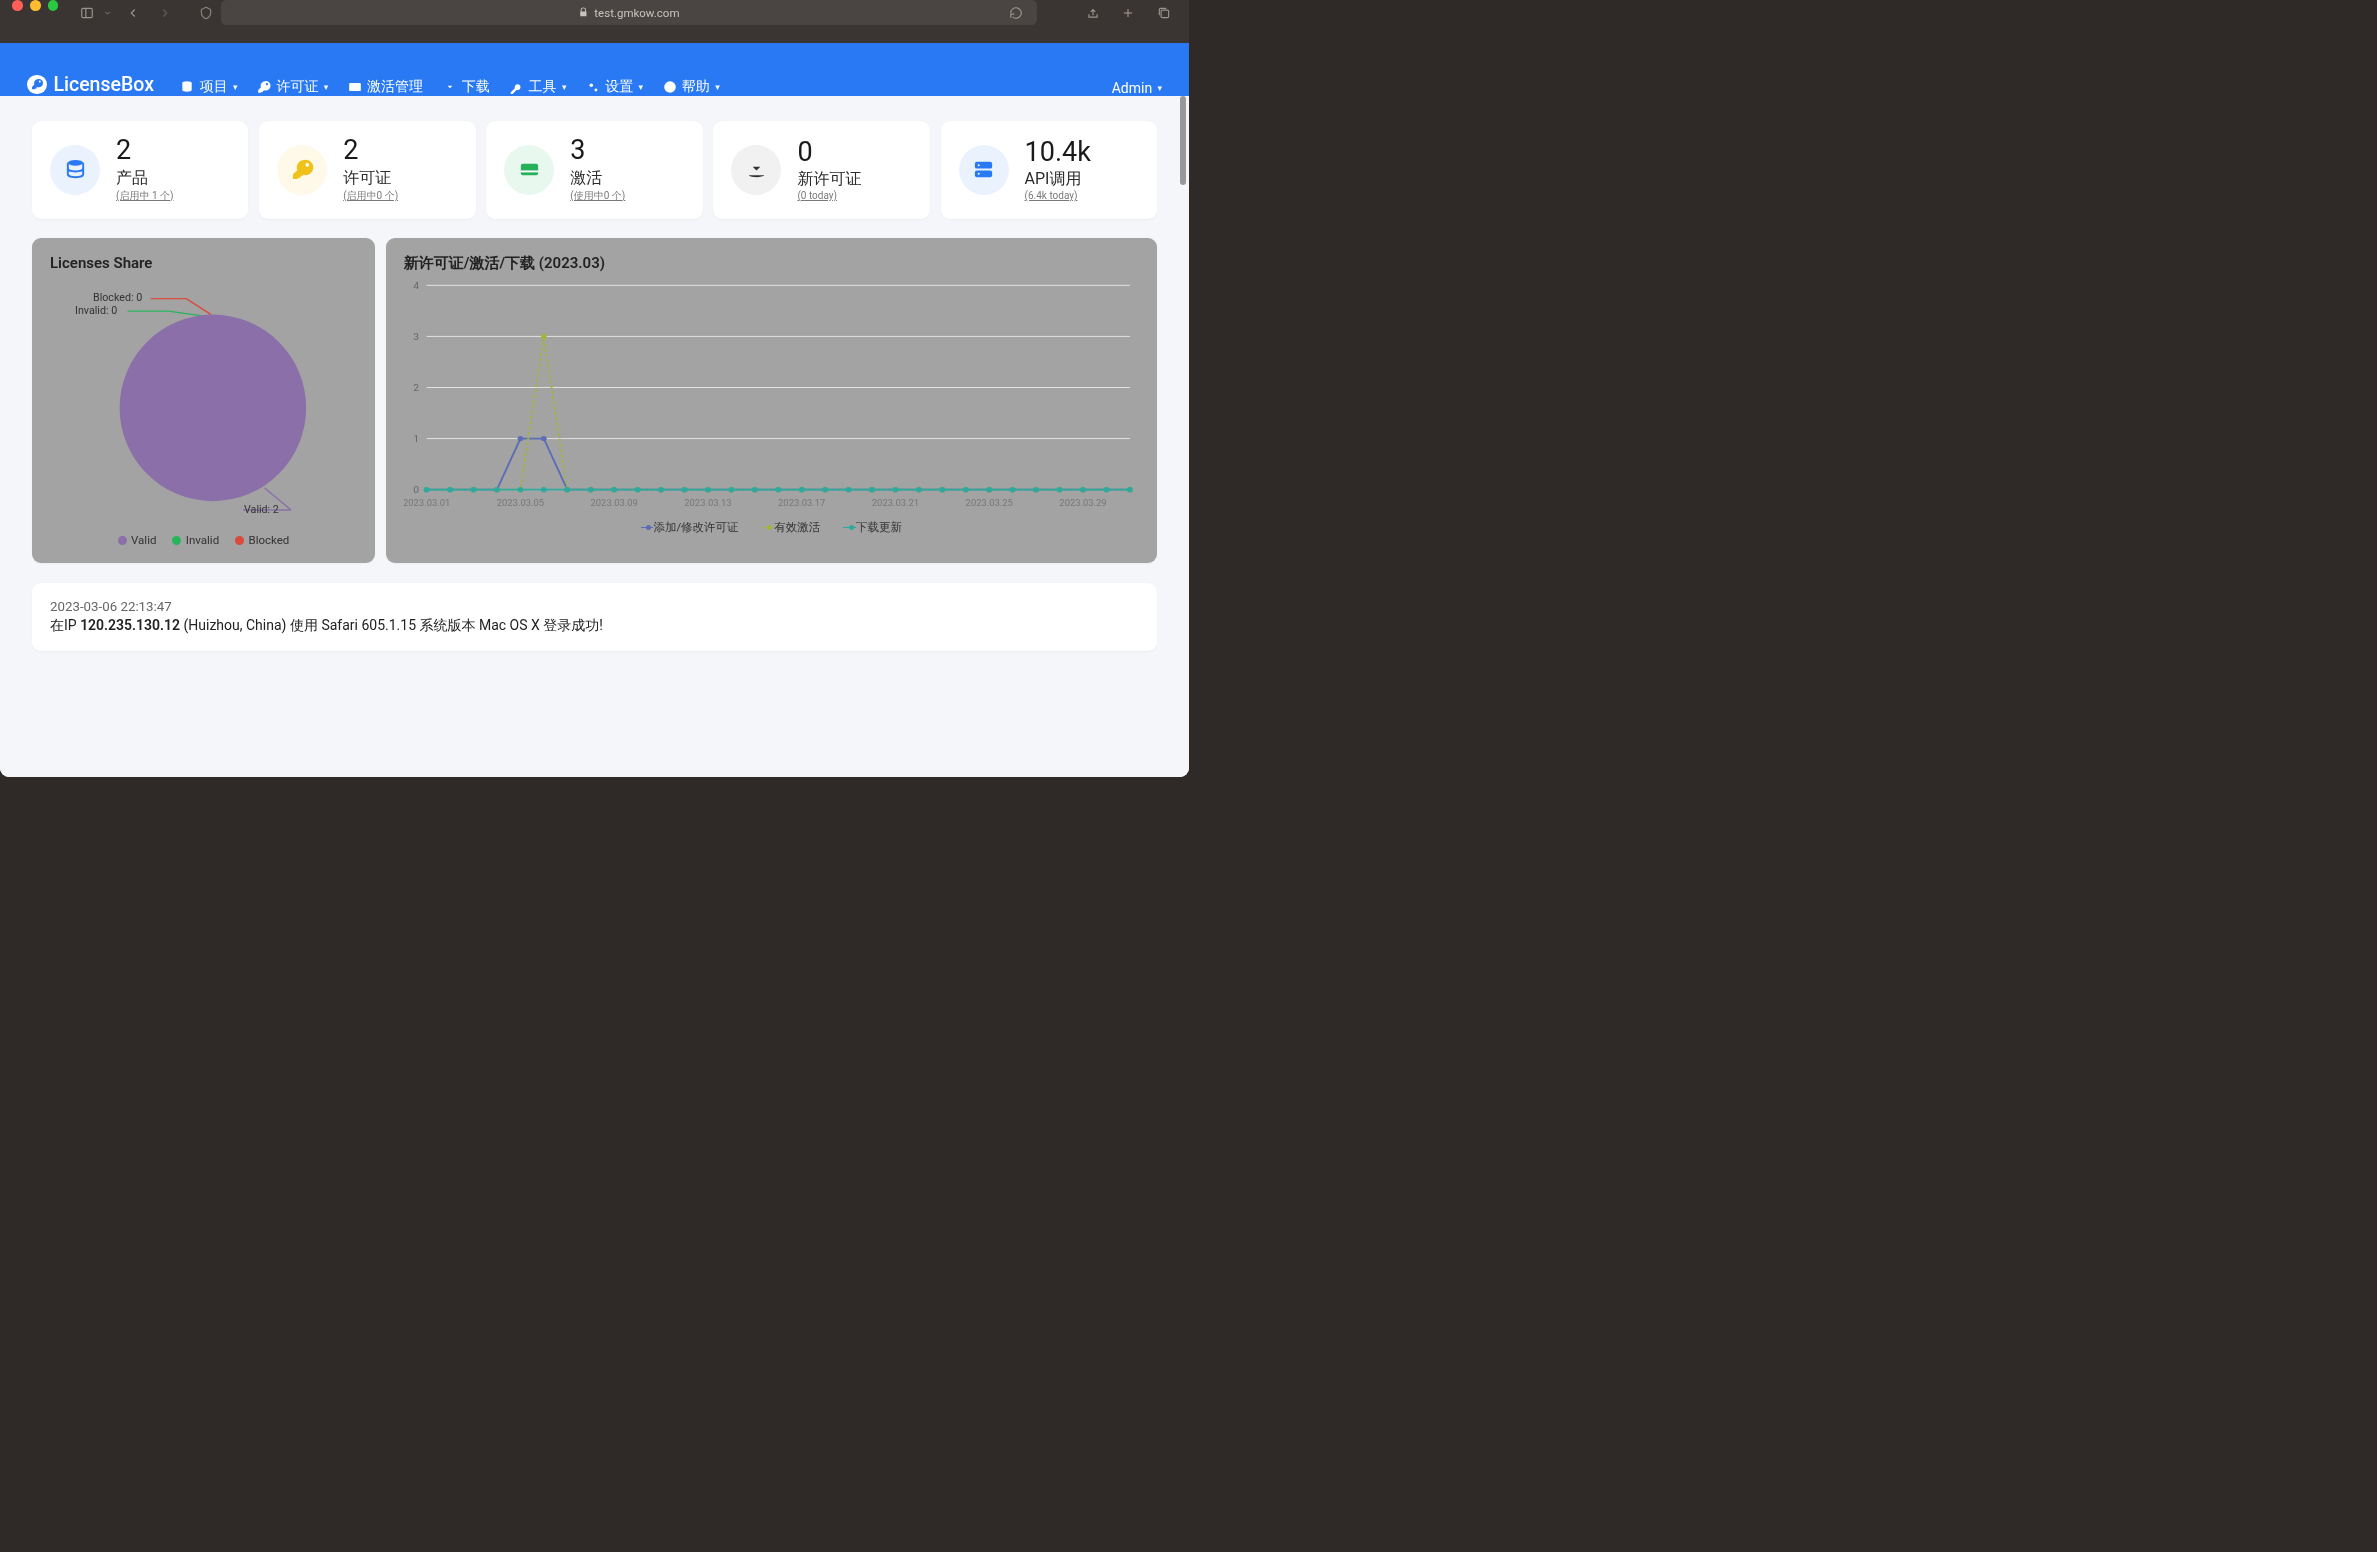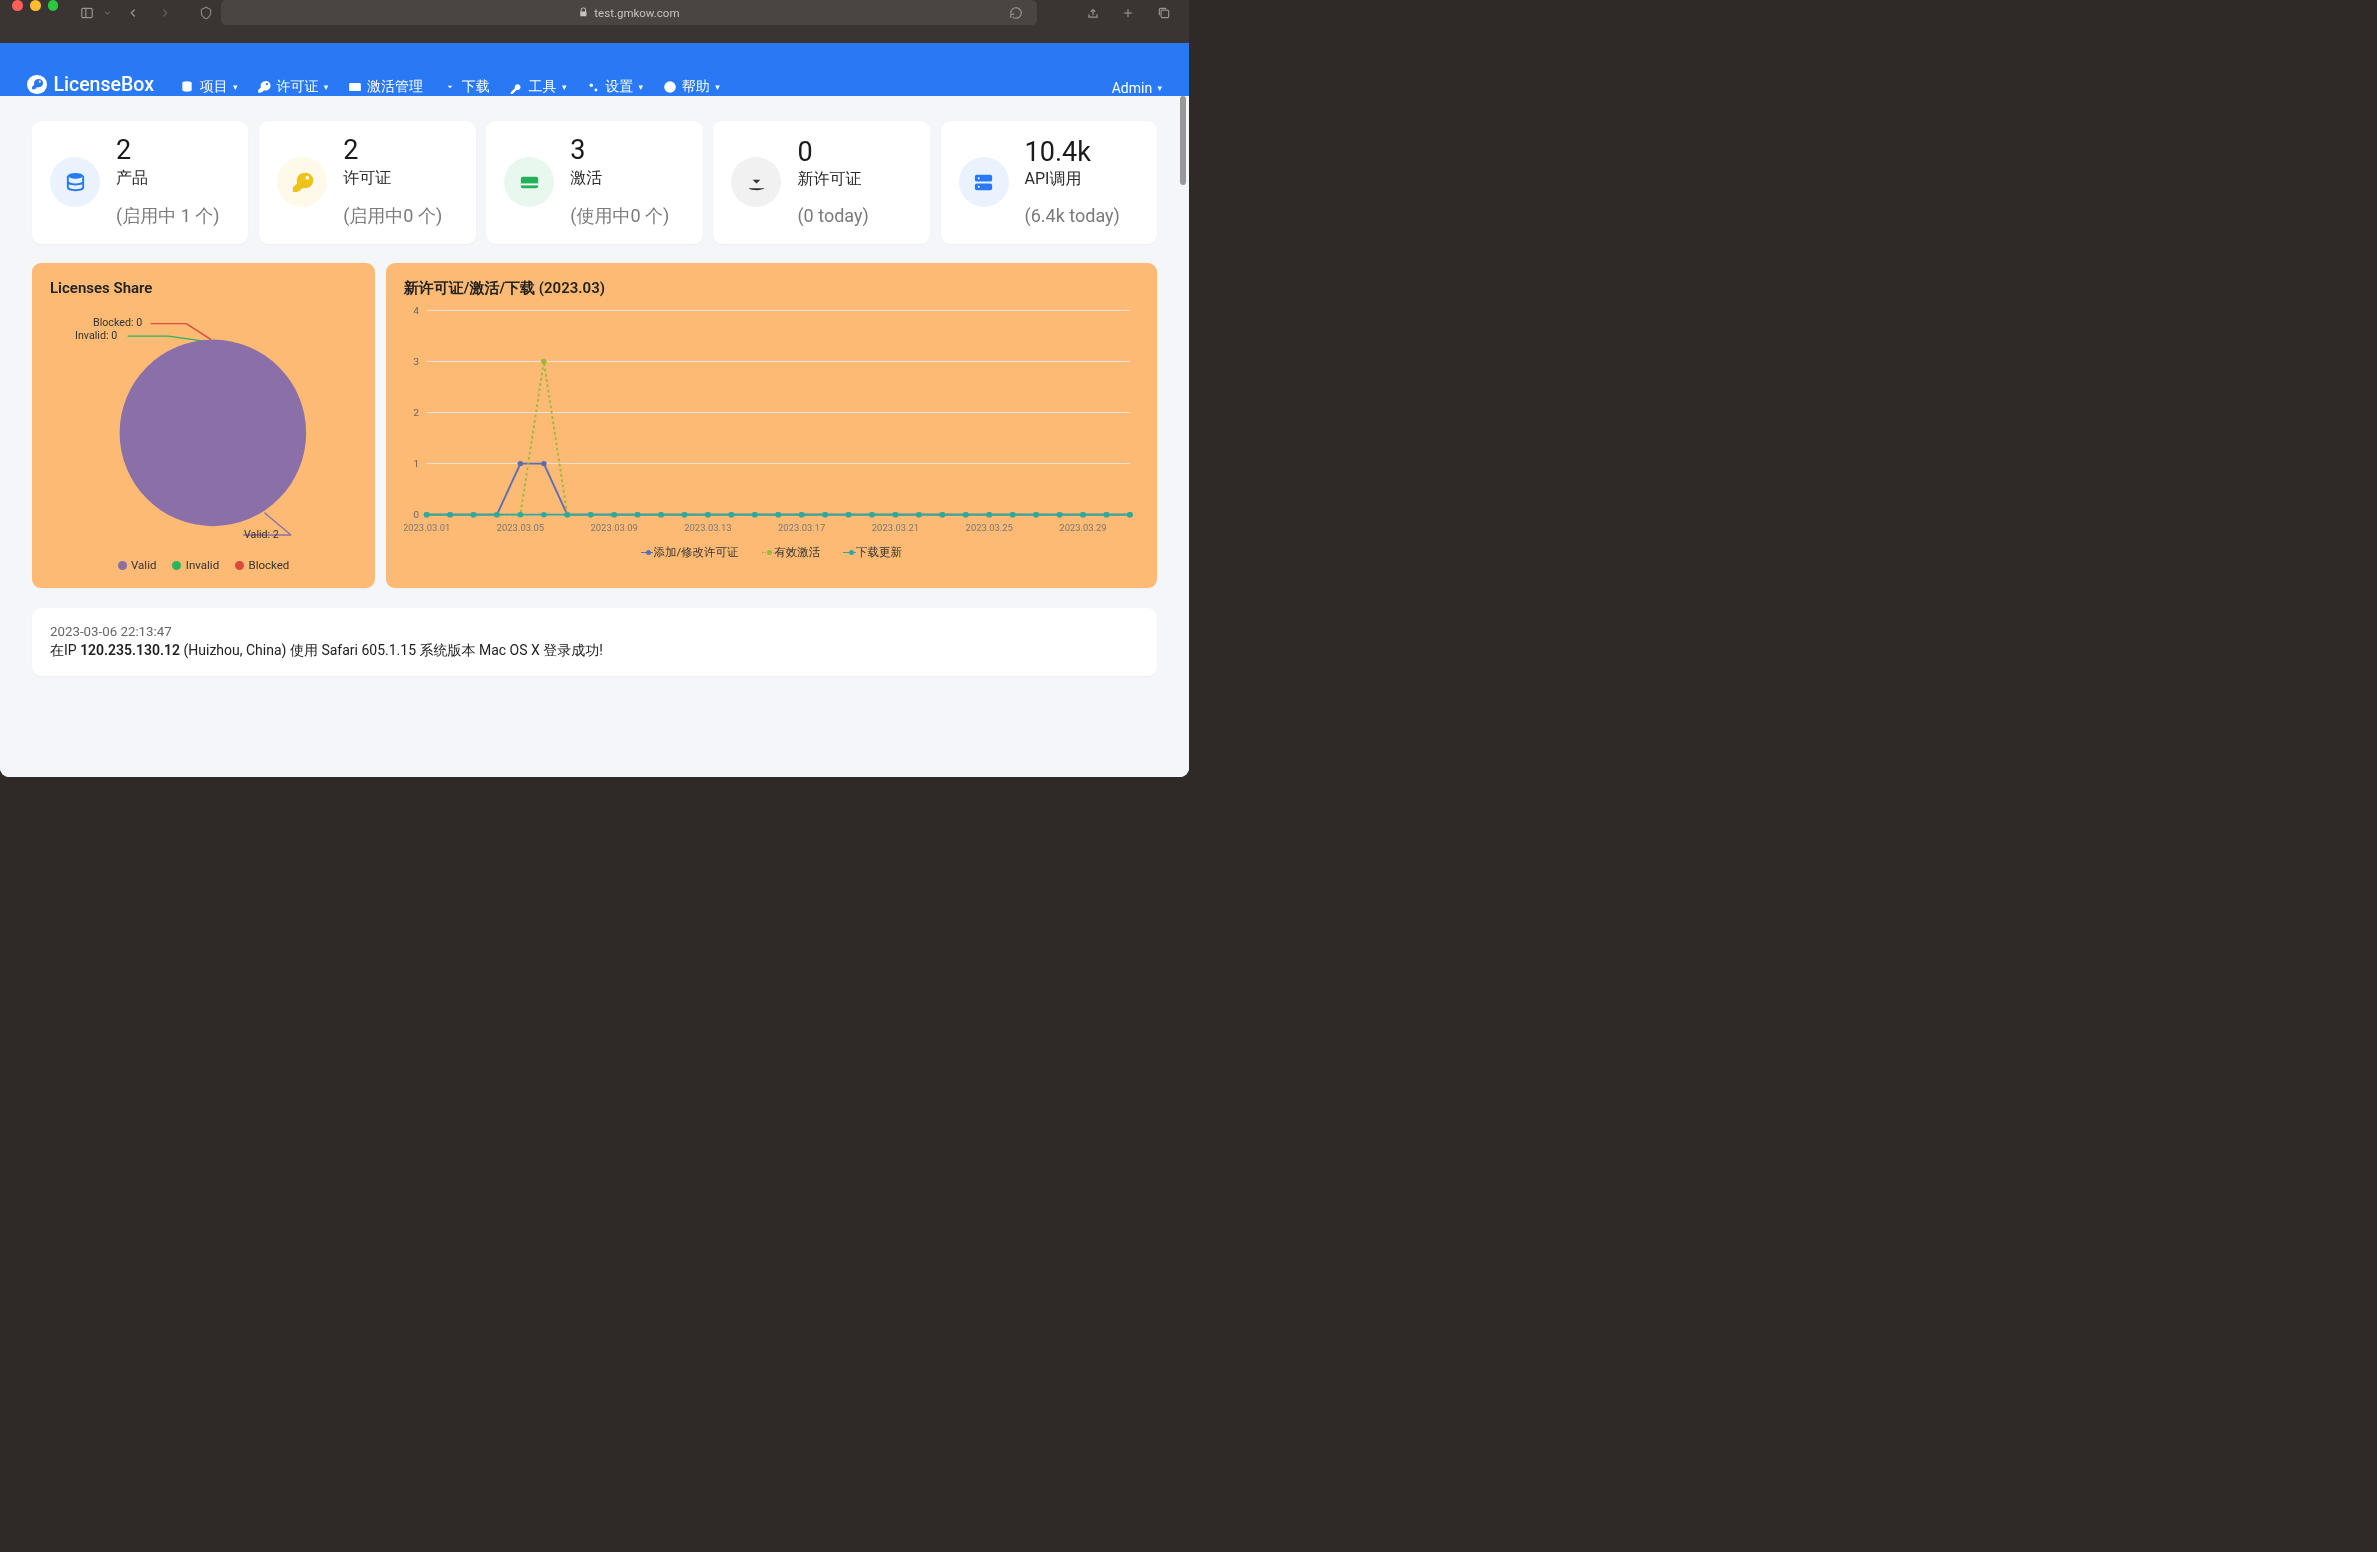--- a/index.html
+++ b/index.html
@@ -81,25 +81,25 @@
   box-shadow: 0 0.9px 1.8px rgba(0,0,0,.04);
 }
 .stat-icon {
   width: 50px; height: 50px; border-radius: 50%;
   display: flex; align-items: center; justify-content: center;
   font-size: 21px;
 }
 .stat-icon svg { width: 23px; height: 23px; }
 .stat-text .num { font-size: 27px; font-weight: 400; color: #1a1a1a; line-height: 1; }
 .stat-text .label { font-size: 16px; color: #2b2b2b; margin-top: 3.6px; }
-.stat-text .sub { font-size: 18px; color: #7a7a7a; margin-top: 15px; }
+.stat-text .sub { font-size: 10px; color: #7a7a7a; margin-top: 0; text-decoration: underline; }
 
 .mid-row { display: flex; gap: 10.7px; margin-bottom: 19.5px; }
 .panel {
-  background: #fdba74; border-radius: 9px; padding: 16px 18px;
+  background: #a3a3a3; border-radius: 9px; padding: 16px 18px;
   box-shadow: 0 0.9px 1.8px rgba(0,0,0,.04);
 }
 .panel-pie { width: 343px; }
 .panel-line { flex: 1; }
 .panel-title { font-size: 15px; font-weight: 600; color: #222; margin-bottom: 7px; }
 
 .pie-wrap { position: relative; width: 100%; height: 249px; }
 .pie-wrap svg { display: block; margin: 0 auto; }
 .pie-label { position: absolute; font-size: 10.7px; color: #333; }
 .pie-legend {

